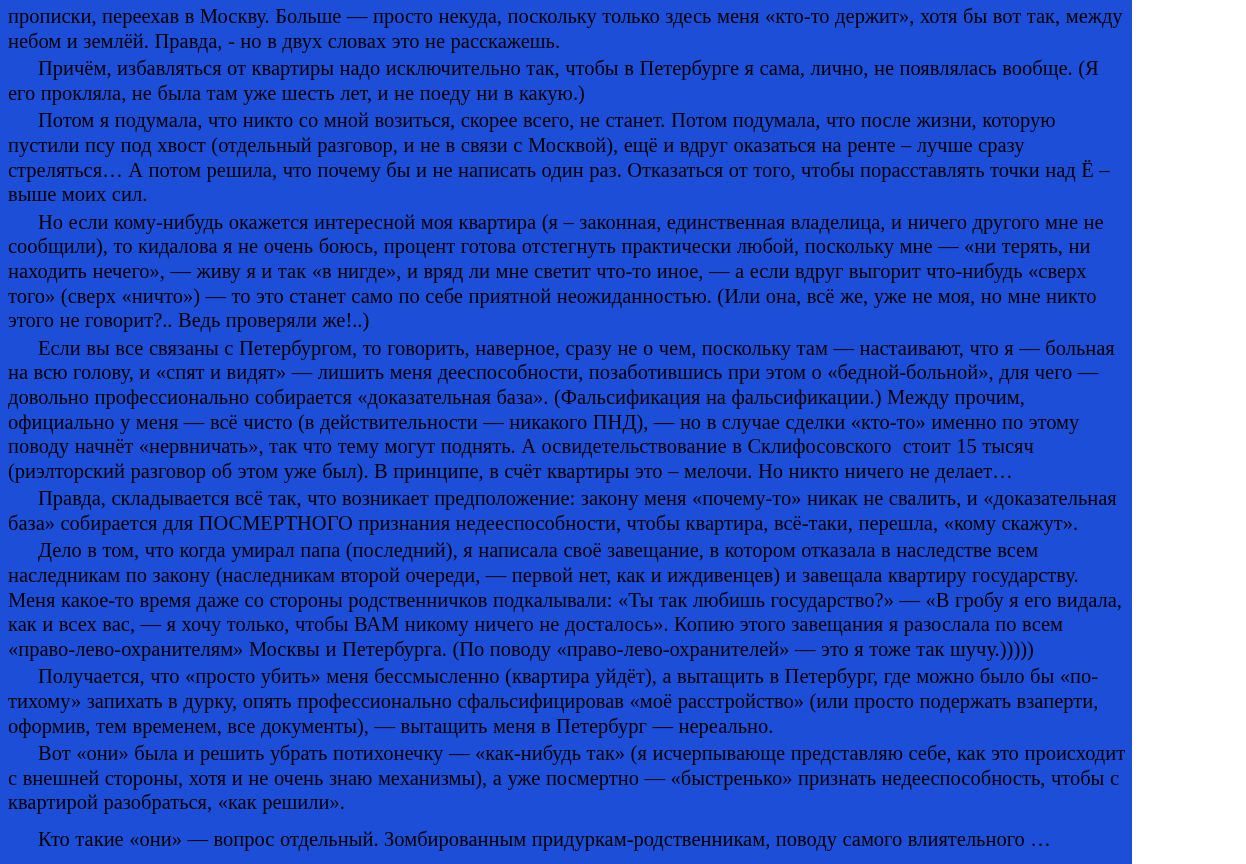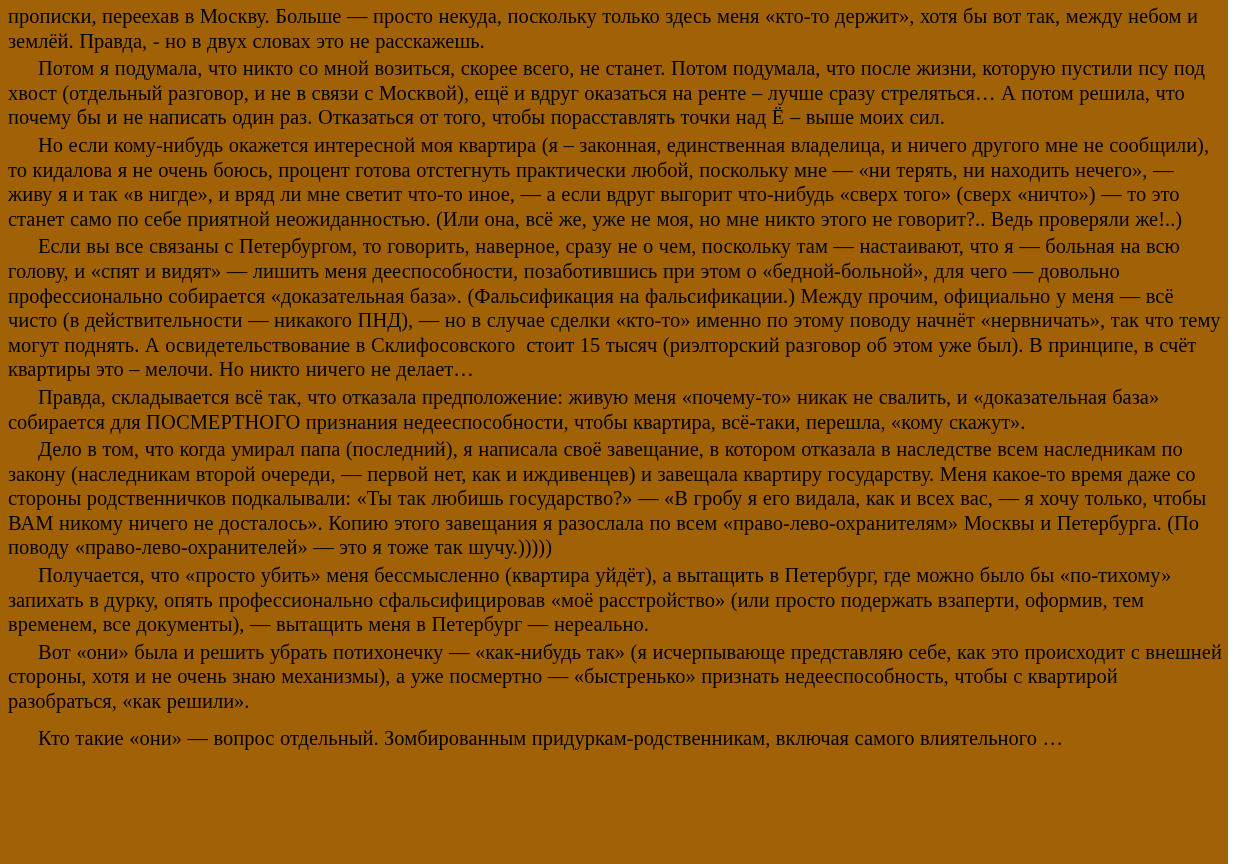--- a/index.html
+++ b/index.html
@@ -7,25 +7,25 @@
     padding: 0;
     background: #ffffff;
   }
   body {
     width: 1246px;
     height: 864px;
     box-sizing: border-box;
     overflow: hidden;
   }
   .page {
-    width: 1228px;
+    width: 1132px;
     height: 864px;
     box-sizing: border-box;
     padding: 4px 6px 16px 8px;
-    background: #a16207;
+    background: #1d4ed8;
     color: #000000;
     font-family: "Liberation Serif", "DejaVu Serif", serif;
     font-size: 20.5px;
     line-height: 24.6px;
     text-align: left;
   }
   .para {
     margin: 0;
     text-indent: 30px;
     white-space: pre-wrap;       
@@ -39,21 +39,22 @@
   }
   .para.gap-before {
     margin-top: 12px;
   }
 </style>
 </head>
 <body>
 
 <div class="page">
   <p class="para no-indent">прописки, переехав в Москву. Больше — просто некуда, поскольку только здесь меня «кто-то держит», хотя бы вот так, между небом и землёй. Правда, - но в двух словах это не расскажешь.</p>
+  <p class="para">Причём, избавляться от квартиры надо исключительно так, чтобы в Петербурге я сама, лично, не появлялась вообще. (Я его прокляла, не была там уже шесть лет, и не поеду ни в какую.)</p>
   <p class="para">Потом я подумала, что никто со мной возиться, скорее всего, не станет. Потом подумала, что после жизни, которую пустили псу под хвост (отдельный разговор, и не в связи с Москвой), ещё и вдруг оказаться на ренте – лучше сразу стреляться… А потом решила, что почему бы и не написать один раз. Отказаться от того, чтобы порасставлять точки над Ё – выше моих сил.</p>
   <p class="para">Но если кому-нибудь окажется интересной моя квартира (я – законная, единственная владелица, и ничего другого мне не сообщили), то кидалова я не очень боюсь, процент готова отстегнуть практически любой, поскольку мне — «ни терять, ни находить нечего», — живу я и так «в нигде», и вряд ли мне светит что-то иное, — а если вдруг выгорит что-нибудь «сверх того» (сверх «ничто») — то это станет само по себе приятной неожиданностью. (Или она, всё же, уже не моя, но мне никто этого не говорит?.. Ведь проверяли же!..)</p>
   <p class="para">Если вы все связаны с Петербургом, то говорить, наверное, сразу не о чем, поскольку там — настаивают, что я — больная на всю голову, и «спят и видят» — лишить меня дееспособности, позаботившись при этом о «бедной-больной», для чего — довольно профессионально собирается «доказательная база». (Фальсификация на фальсификации.) Между прочим, официально у меня — всё чисто (в действительности — никакого ПНД), — но в случае сделки «кто-то» именно по этому поводу начнёт «нервничать», так что тему могут поднять. А освидетельствование в Склифосовского  стоит 15 тысяч (риэлторский разговор об этом уже был). В принципе, в счёт квартиры это – мелочи. Но никто ничего не делает…</p>
-  <p class="para">Правда, складывается всё так, что отказала предположение: живую меня «почему-то» никак не свалить, и «доказательная база» собирается для ПОСМЕРТНОГО признания недееспособности, чтобы квартира, всё-таки, перешла, «кому скажут».</p>
+  <p class="para">Правда, складывается всё так, что возникает предположение: закону меня «почему-то» никак не свалить, и «доказательная база» собирается для ПОСМЕРТНОГО признания недееспособности, чтобы квартира, всё-таки, перешла, «кому скажут».</p>
   <p class="para">Дело в том, что когда умирал папа (последний), я написала своё завещание, в котором отказала в наследстве всем наследникам по закону (наследникам второй очереди, — первой нет, как и иждивенцев) и завещала квартиру государству. Меня какое-то время даже со стороны родственничков подкалывали: «Ты так любишь государство?» — «В гробу я его видала, как и всех вас, — я хочу только, чтобы ВАМ никому ничего не досталось». Копию этого завещания я разослала по всем «право-лево-охранителям» Москвы и Петербурга. (По поводу «право-лево-охранителей» — это я тоже так шучу.)))))</p>
   <p class="para">Получается, что «просто убить» меня бессмысленно (квартира уйдёт), а вытащить в Петербург, где можно было бы «по-тихому» запихать в дурку, опять профессионально сфальсифицировав «моё расстройство» (или просто подержать взаперти, оформив, тем временем, все документы), — вытащить меня в Петербург — нереально.</p>
   <p class="para">Вот «они» была и решить убрать потихонечку — «как-нибудь так» (я исчерпывающе представляю себе, как это происходит с внешней стороны, хотя и не очень знаю механизмы), а уже посмертно — «быстренько» признать недееспособность, чтобы с квартирой разобраться, «как решили».</p>
-  <p class="para gap-before">Кто такие «они» — вопрос отдельный. Зомбированным придуркам-родственникам, включая самого влиятельного …</p>
+  <p class="para gap-before">Кто такие «они» — вопрос отдельный. Зомбированным придуркам-родственникам, поводу самого влиятельного …</p>
 </div>
 
 </body></html>

